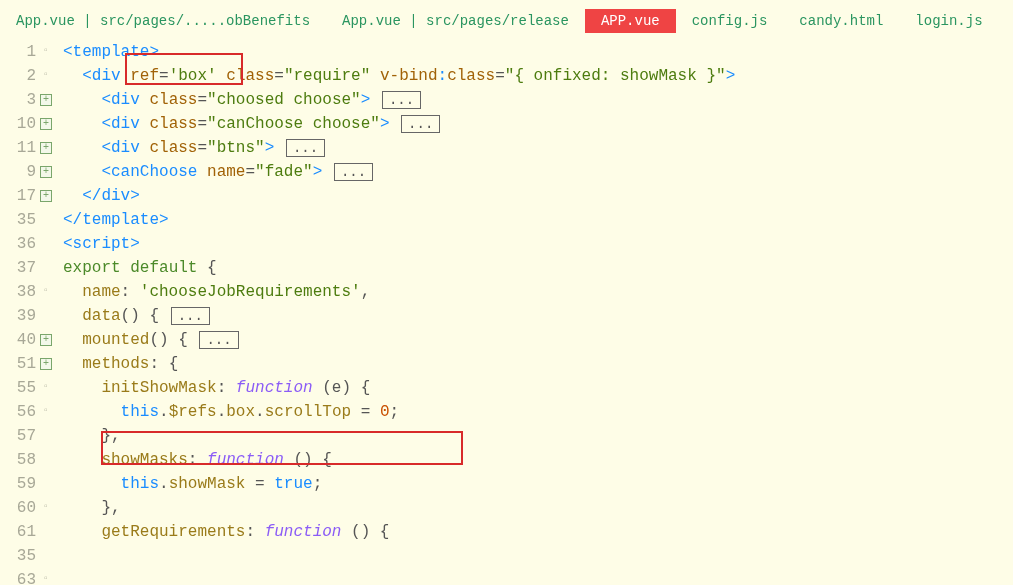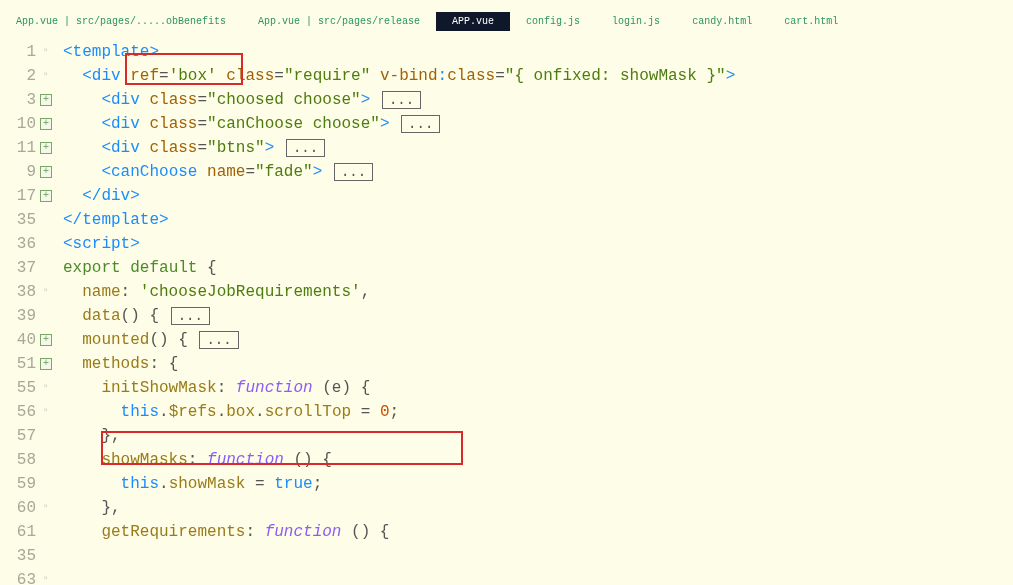--- a/index.html
+++ b/index.html
@@ -19,26 +19,26 @@
 .tabs {
   display: flex;
   gap: 0;
   padding: 8px 0 6px 0;
   height: 40px;
   align-items: center;
 }
 .tab {
   padding: 4px 16px;
   color: #2a9560;
-  font-size: 10px;
+  font-size: 14px;
   white-space: nowrap;
   cursor: pointer;
 }
 .tab.active {
-  background: #0f172a;
+  background: #ef4444;
   color: #fff;
 }
 .code-area {
   display: flex;
   flex: 1;
   overflow: hidden;
   position: relative;
 }
 .gutter {
   width: 54px;
@@ -120,22 +120,22 @@
 </head>
 <body>
 
 <div class="editor">
 
   <div class="tabs">
     <div class="tab">App.vue | src/pages/.....obBenefits</div>
     <div class="tab">App.vue | src/pages/release</div>
     <div class="tab active">APP.vue</div>
     <div class="tab">config.js</div>
+    <div class="tab">candy.html</div>
     <div class="tab">login.js</div>
-    <div class="tab">candy.html</div>
     <div class="tab">cart.html</div>
   </div>
 
   <div class="code-area">
     <div class="gutter" id="gutter">
         <div class="gutter-line">
           <span class="gutter-num">1</span>
           <span class="fold-mark fold-minus">▫</span>
         </div>
         <div class="gutter-line">

